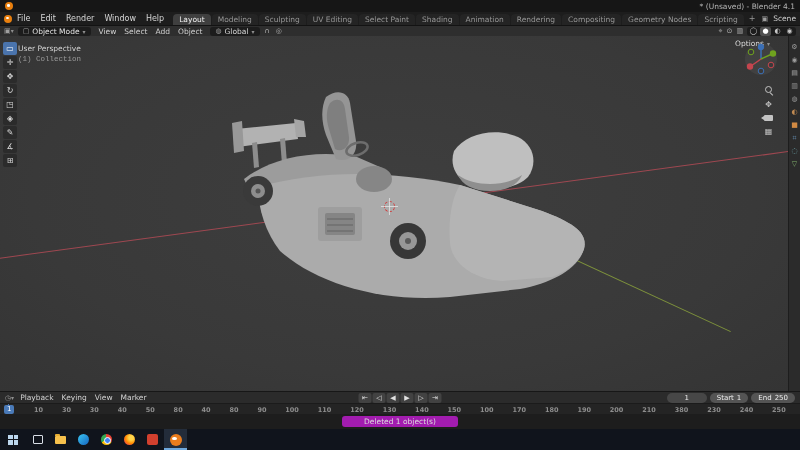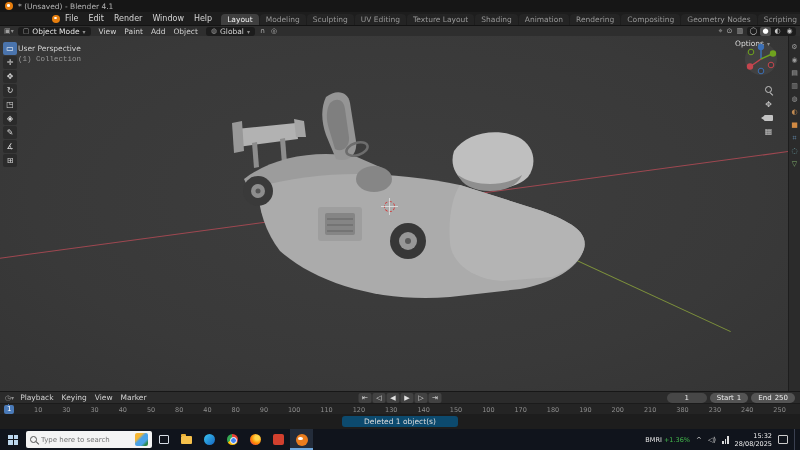--- a/index.html
+++ b/index.html
@@ -2,26 +2,26 @@
 <html><head>
 <meta charset="utf-8">
 <style>
   * { margin:0; padding:0; box-sizing:border-box; }
   html,body { width:800px; height:450px; }
   body { position:relative; overflow:hidden; background:#1d1d1d; color:#ccc;
          font-family:"DejaVu Sans","Liberation Sans",sans-serif; }
   .bar { position:absolute; left:0; right:0; display:flex; align-items:center; }
 
   
-  #titlebar { top:0; height:12px; background:#161616; font-size:7.5px; color:#b5b5b5; padding:0 5px; gap:5px; }
+  #titlebar { top:0; height:12px; background:#161616; font-size:7.5px; color:#b5b5b5; padding:0 5px; gap:5px;justify-content:space-between; }
   .blogo { width:8px; height:8px; border-radius:50%; background:#e87f0e; position:relative; flex:none; }
   .blogo::after { content:""; position:absolute; left:1.5px; top:2px; width:3.5px; height:2.5px; background:#fff; border-radius:50%; }
 
   
-  #topbar { top:12px; height:13px; background:#1d1d1d; font-size:8px; padding:0 4px;margin-left:48px; }
+  #topbar { top:12px; height:13px; background:#1d1d1d; font-size:8px; padding:0 4px; }
   .menu-item { padding:0 5px; color:#d6d6d6; }
   .tabs { display:flex; align-items:flex-end; height:100%; margin-left:4px; }
   .tab { padding:0 6px; height:11px; line-height:11px; font-size:7.5px; color:#979797;
          background:#242424; border-radius:4px 4px 0 0; margin-right:1px; white-space:nowrap; }
   .tab.active { background:#3f3f3f; color:#f0f0f0; }
   .tab-add { color:#9a9a9a; padding:0 4px; font-size:8px; }
   .topbar-right { margin-left:auto; display:flex; align-items:center; gap:5px; font-size:7.5px; color:#cfcfcf; }
   .mini-ic { font-size:7px; color:#9f9f9f; }
 
   
@@ -68,27 +68,27 @@
 
   
   #timelinemenu { top:391px; height:12px; background:#2b2b2b; border-top:1px solid #171717; font-size:7.5px; padding:0 5px; gap:2px; }
   .transport { position:absolute; left:50%; transform:translateX(-50%); display:flex; gap:1px; }
   .tbtn { min-width:13px; height:10px; background:#424242; border-radius:2px; color:#e0e0e0; font-size:7px; text-align:center; line-height:10px; padding:0 2px; }
   .frame-pills { position:absolute; right:5px; display:flex; gap:3px; }
   .pill { background:#545454; border-radius:6px; padding:0 7px; height:10px; line-height:10px; font-size:7px; color:#ededed; display:flex; gap:3px; white-space:nowrap; }
   .pill.framefield { background:#474747; min-width:40px; justify-content:center; }
 
   #ruler { top:403px; height:11px; background:#242424; border-top:1px solid #1b1b1b; }
-  .ticks { position:absolute; left:34px; right:14px; top:2px; display:flex; justify-content:space-between; font-size:6.5px; color:#8d8d8d; }
+  .ticks { position:absolute; left:34px; right:14px; top:2px; display:flex; justify-content:space-between; font-size:6.5px; color:#8d8d8d;font-weight:bold; }
   .playhead { position:absolute; left:8px; top:0; bottom:0; width:1px; background:#4a7ab8; }
   .frame-tag { position:absolute; left:4px; top:1px; background:#4a7ab8; color:#fff; font-size:7px; height:9px; line-height:9px; padding:0 3px; border-radius:2px; }
 
   
   #statusbar { top:414px; height:15px; background:#1d1d1d; justify-content:center; font-size:7.5px; }
-  .status-pill { background:#0c4a6e; border-radius:3px; padding:1px 22px; color:#dedede; }
+  .status-pill { background:#a21caf; border-radius:3px; padding:1px 22px; color:#dedede; }
 
   
   #taskbar { top:429px; height:21px; background:#10141c; font-size:8px; }
   .start { width:26px; height:21px; display:flex; align-items:center; justify-content:center; }
   .winlogo { display:grid; grid-template-columns:4.5px 4.5px; gap:1px; }
   .winlogo i { width:4.5px; height:4.5px; background:#bcd7ee; }
   .searchbox { width:126px; height:17px; background:#f4f4f4; border-radius:2px; display:flex; align-items:center; gap:3px; padding:0 4px; }
   .mag.dark::before { border-color:#555; } .mag.dark::after { background:#555; }
   .searchbox input { border:none; outline:none; background:transparent; width:74px; font-size:7px; color:#333; font-family:inherit; }
   .widget { width:13px; height:13px; border-radius:2px; margin-left:auto;
@@ -132,21 +132,21 @@
       <span class="menu-item">Edit</span>
       <span class="menu-item">Render</span>
       <span class="menu-item">Window</span>
       <span class="menu-item">Help</span>
     </div>
   <div class="tabs">
       <span class="tab active">Layout</span>
       <span class="tab">Modeling</span>
       <span class="tab">Sculpting</span>
       <span class="tab">UV Editing</span>
-      <span class="tab">Texture Layout</span>
+      <span class="tab">Select Paint</span>
       <span class="tab">Shading</span>
       <span class="tab">Animation</span>
       <span class="tab">Rendering</span>
       <span class="tab">Compositing</span>
       <span class="tab">Geometry Nodes</span>
       <span class="tab">Scripting</span>
     </div>
   <span class="tab-add">+</span>
   <div class="topbar-right">
     <span class="mini-ic">▣</span>
@@ -157,21 +157,21 @@
 
 <div class="bar" id="toolheader">
   <span class="mini-ic">▣<span class="caret">▾</span></span>
   <div class="mode-select">
     <span class="mini-ic">▢</span>
     <span>Object Mode</span>
     <span class="caret">▾</span>
   </div>
   <div style="display:flex">
       <span class="hmenu-item">View</span>
-      <span class="hmenu-item">Paint</span>
+      <span class="hmenu-item">Select</span>
       <span class="hmenu-item">Add</span>
       <span class="hmenu-item">Object</span>
     </div>
   <div class="pill-dd">
     <span class="mini-ic">◍</span>
     <span>Global</span>
     <span class="caret">▾</span>
   </div>
   <span class="tgl">∩</span>
   <span class="tgl">◎</span>
@@ -351,25 +351,20 @@
 
 <div class="bar" id="taskbar">
   <div class="start">
     <span class="winlogo">
         <i></i>
         <i></i>
         <i></i>
         <i></i>
       </span>
   </div>
-  <div class="searchbox">
-    <span class="mag dark"></span>
-    <input placeholder="Type here to search" style="">
-    <span class="widget"></span>
-  </div>
   <div class="apps">
     <div class="appbtn">
         <span class="ic-tv"></span>
       </div>
     <div class="appbtn">
         <span class="ic-folder"></span>
       </div>
     <div class="appbtn">
         <span class="ic-edge"></span>
       </div>
@@ -379,32 +374,13 @@
     <div class="appbtn">
         <span class="ic-firefox"></span>
       </div>
     <div class="appbtn">
         <span class="ic-red"></span>
       </div>
     <div class="appbtn active">
         <span class="ic-blender"></span>
       </div>
   </div>
-  <div class="tray">
-    <span class="ticker">
-      <span>BMRI</span>
-      <span style="color: rgb(67, 185, 76);">+1.36%</span>
-    </span>
-    <span class="tray-ic">^</span>
-    <span class="tray-ic">◁)</span>
-    <span class="signal">
-        <i style="height:3px"></i>
-        <i style="height:5px"></i>
-        <i style="height:8px"></i>
-      </span>
-    <span class="clock">
-      <div>15:32</div>
-      <div>28/08/2025</div>
-    </span>
-    <span class="action"></span>
-    <span class="showdesk"></span>
-  </div>
 </div>
 
 </body></html>

